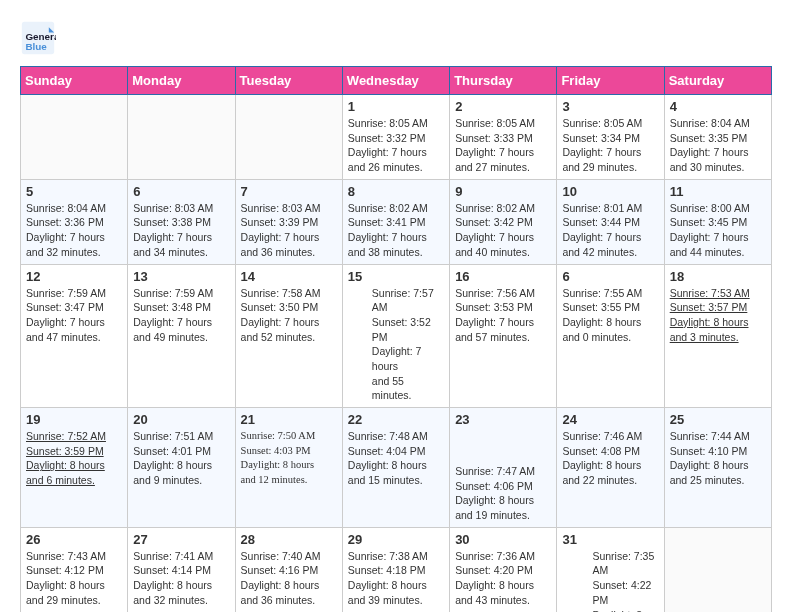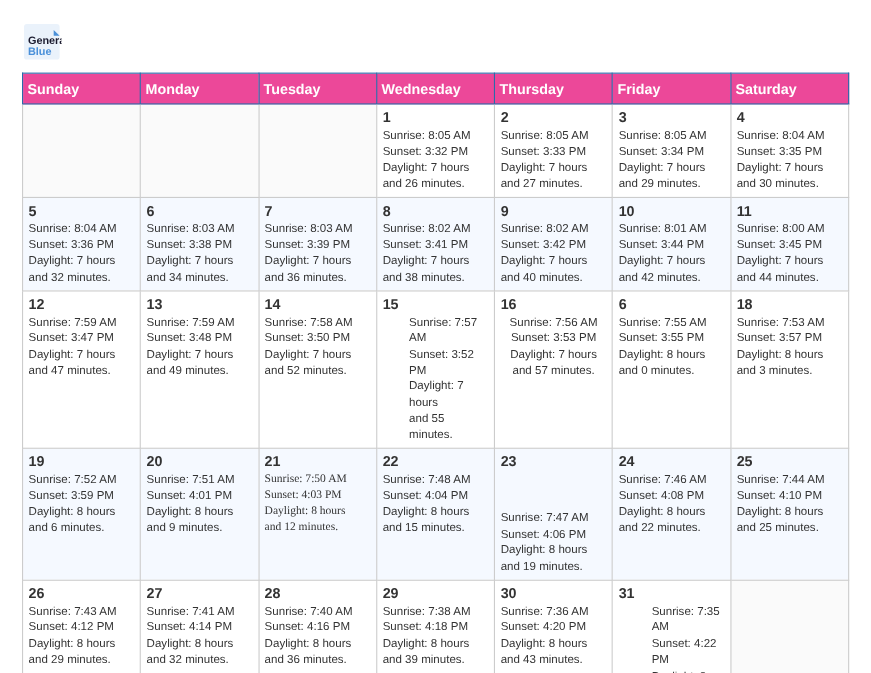--- a/index.html
+++ b/index.html
@@ -222,44 +222,44 @@
         </td>
         <td>
           <span class="day-number">15</span>
           <div class="day-info" style="white-space: pre-line; margin-left: 24px;">Sunrise: 7:57 AM
 Sunset: 3:52 PM
 Daylight: 7 hours
 and 55 minutes.</div>
         </td>
         <td>
           <span class="day-number">16</span>
-          <div class="day-info" style="white-space: pre-line; text-align: center;">Sunrise: 7:56 AM
+          <div class="day-info" style="white-space: pre-line;">Sunrise: 7:56 AM
 Sunset: 3:53 PM
 Daylight: 7 hours
 and 57 minutes.</div>
         </td>
         <td>
           <span class="day-number">6</span>
           <div class="day-info" style="white-space: pre-line;">Sunrise: 7:55 AM
 Sunset: 3:55 PM
 Daylight: 8 hours
 and 0 minutes.</div>
         </td>
         <td>
           <span class="day-number">18</span>
-          <div class="day-info" style="white-space: pre-line;">Sunrise: 7:53 AM
+          <div class="day-info" style="white-space: pre-line; text-decoration: underline;">Sunrise: 7:53 AM
 Sunset: 3:57 PM
 Daylight: 8 hours
 and 3 minutes.</div>
         </td>
       </tr>
       <tr>
         <td>
           <span class="day-number">19</span>
-          <div class="day-info" style="white-space: pre-line;">Sunrise: 7:52 AM
+          <div class="day-info" style="white-space: pre-line; text-decoration: underline;">Sunrise: 7:52 AM
 Sunset: 3:59 PM
 Daylight: 8 hours
 and 6 minutes.</div>
         </td>
         <td>
           <span class="day-number">20</span>
           <div class="day-info" style="white-space: pre-line;">Sunrise: 7:51 AM
 Sunset: 4:01 PM
 Daylight: 8 hours
 and 9 minutes.</div>

